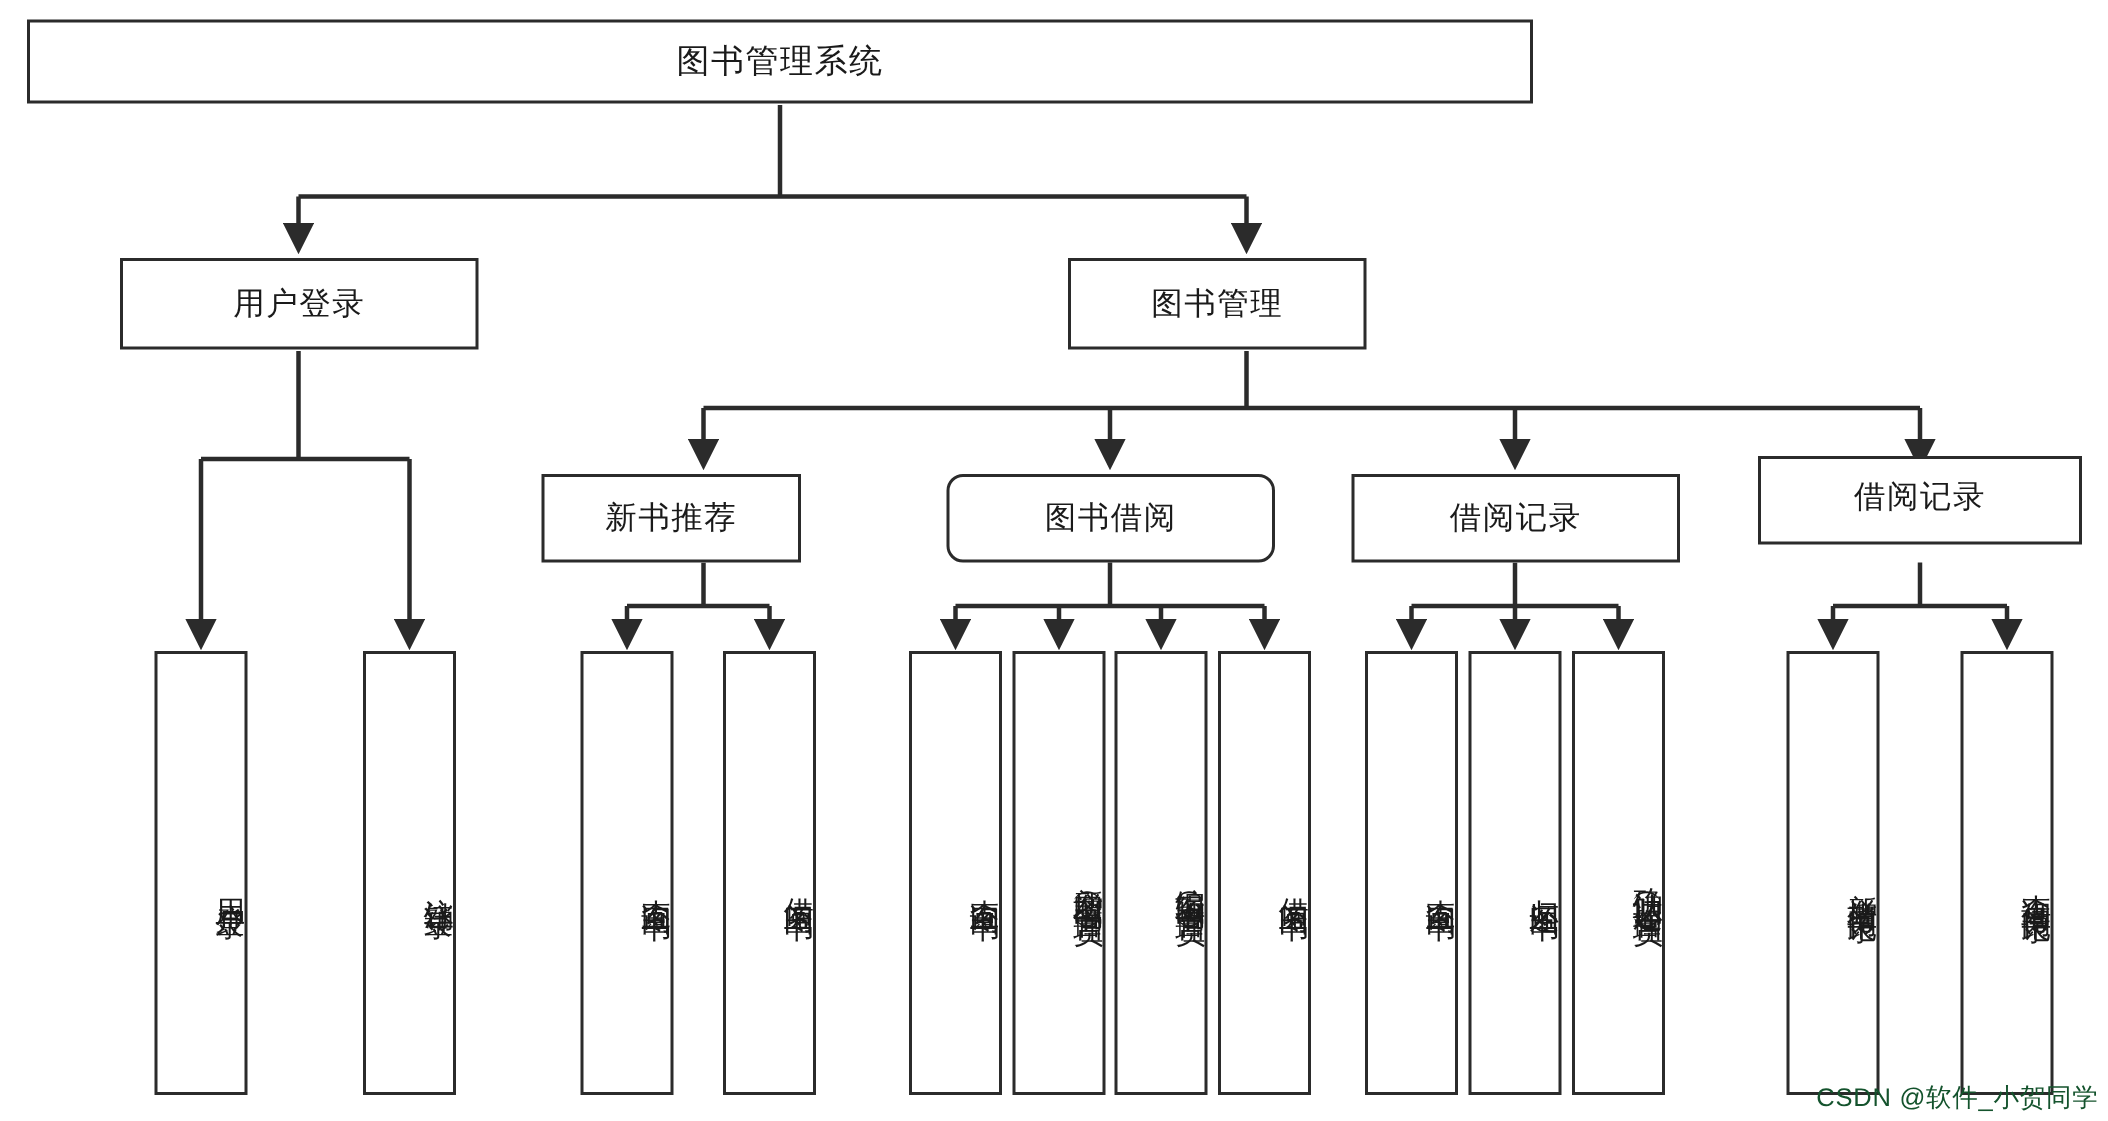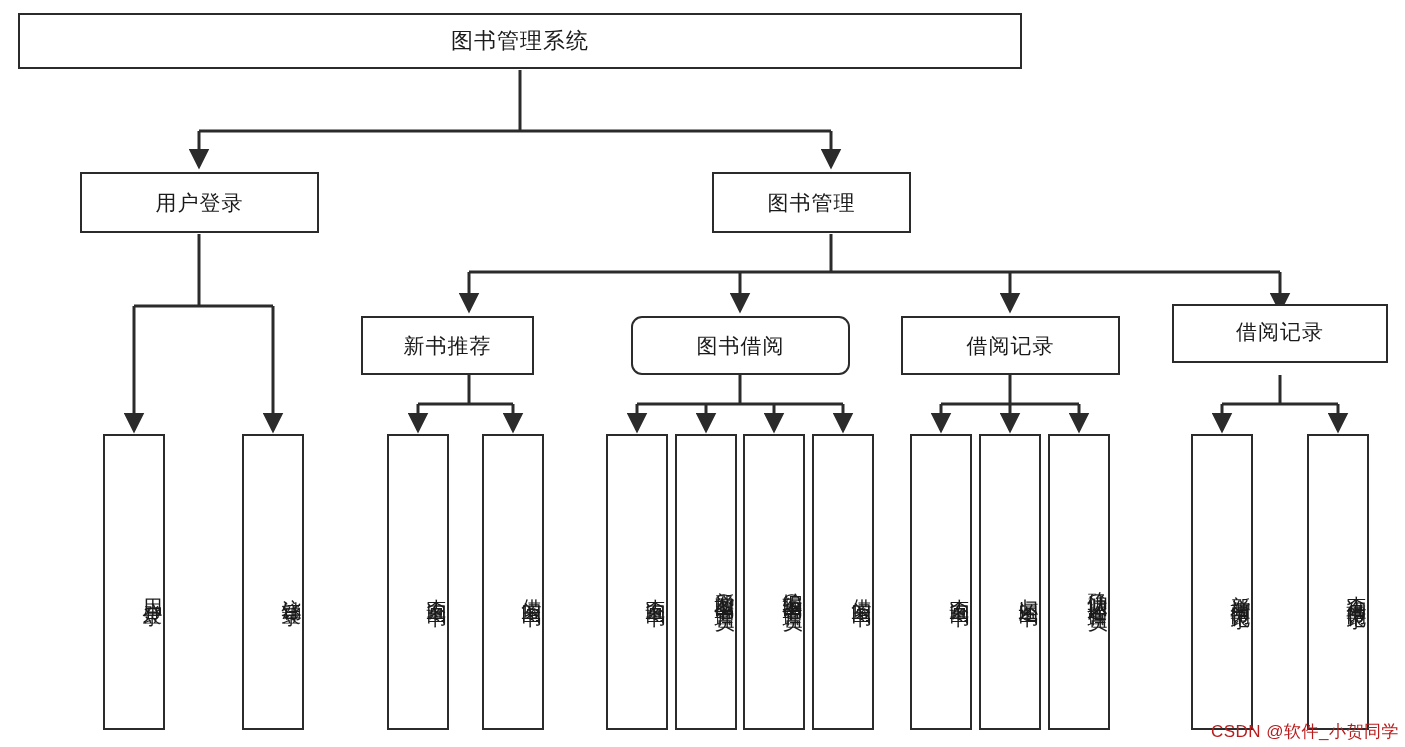--- a/index.html
+++ b/index.html
@@ -59,21 +59,21 @@
     text-orientation: upright;
     display: block;
     letter-spacing: 3px;
     white-space: nowrap;
   }
   .watermark {
     position: absolute;
     right: 6px;
     bottom: 4px;
     font-size: 17px;
-    color: #b91c1c;
+    color: #14532d;
     letter-spacing: 0.5px;
     z-index: 5;
     white-space: nowrap;
     text-align: center;
   }
 </style>
 </head>
 <body>
 
 <div id="canvas">

